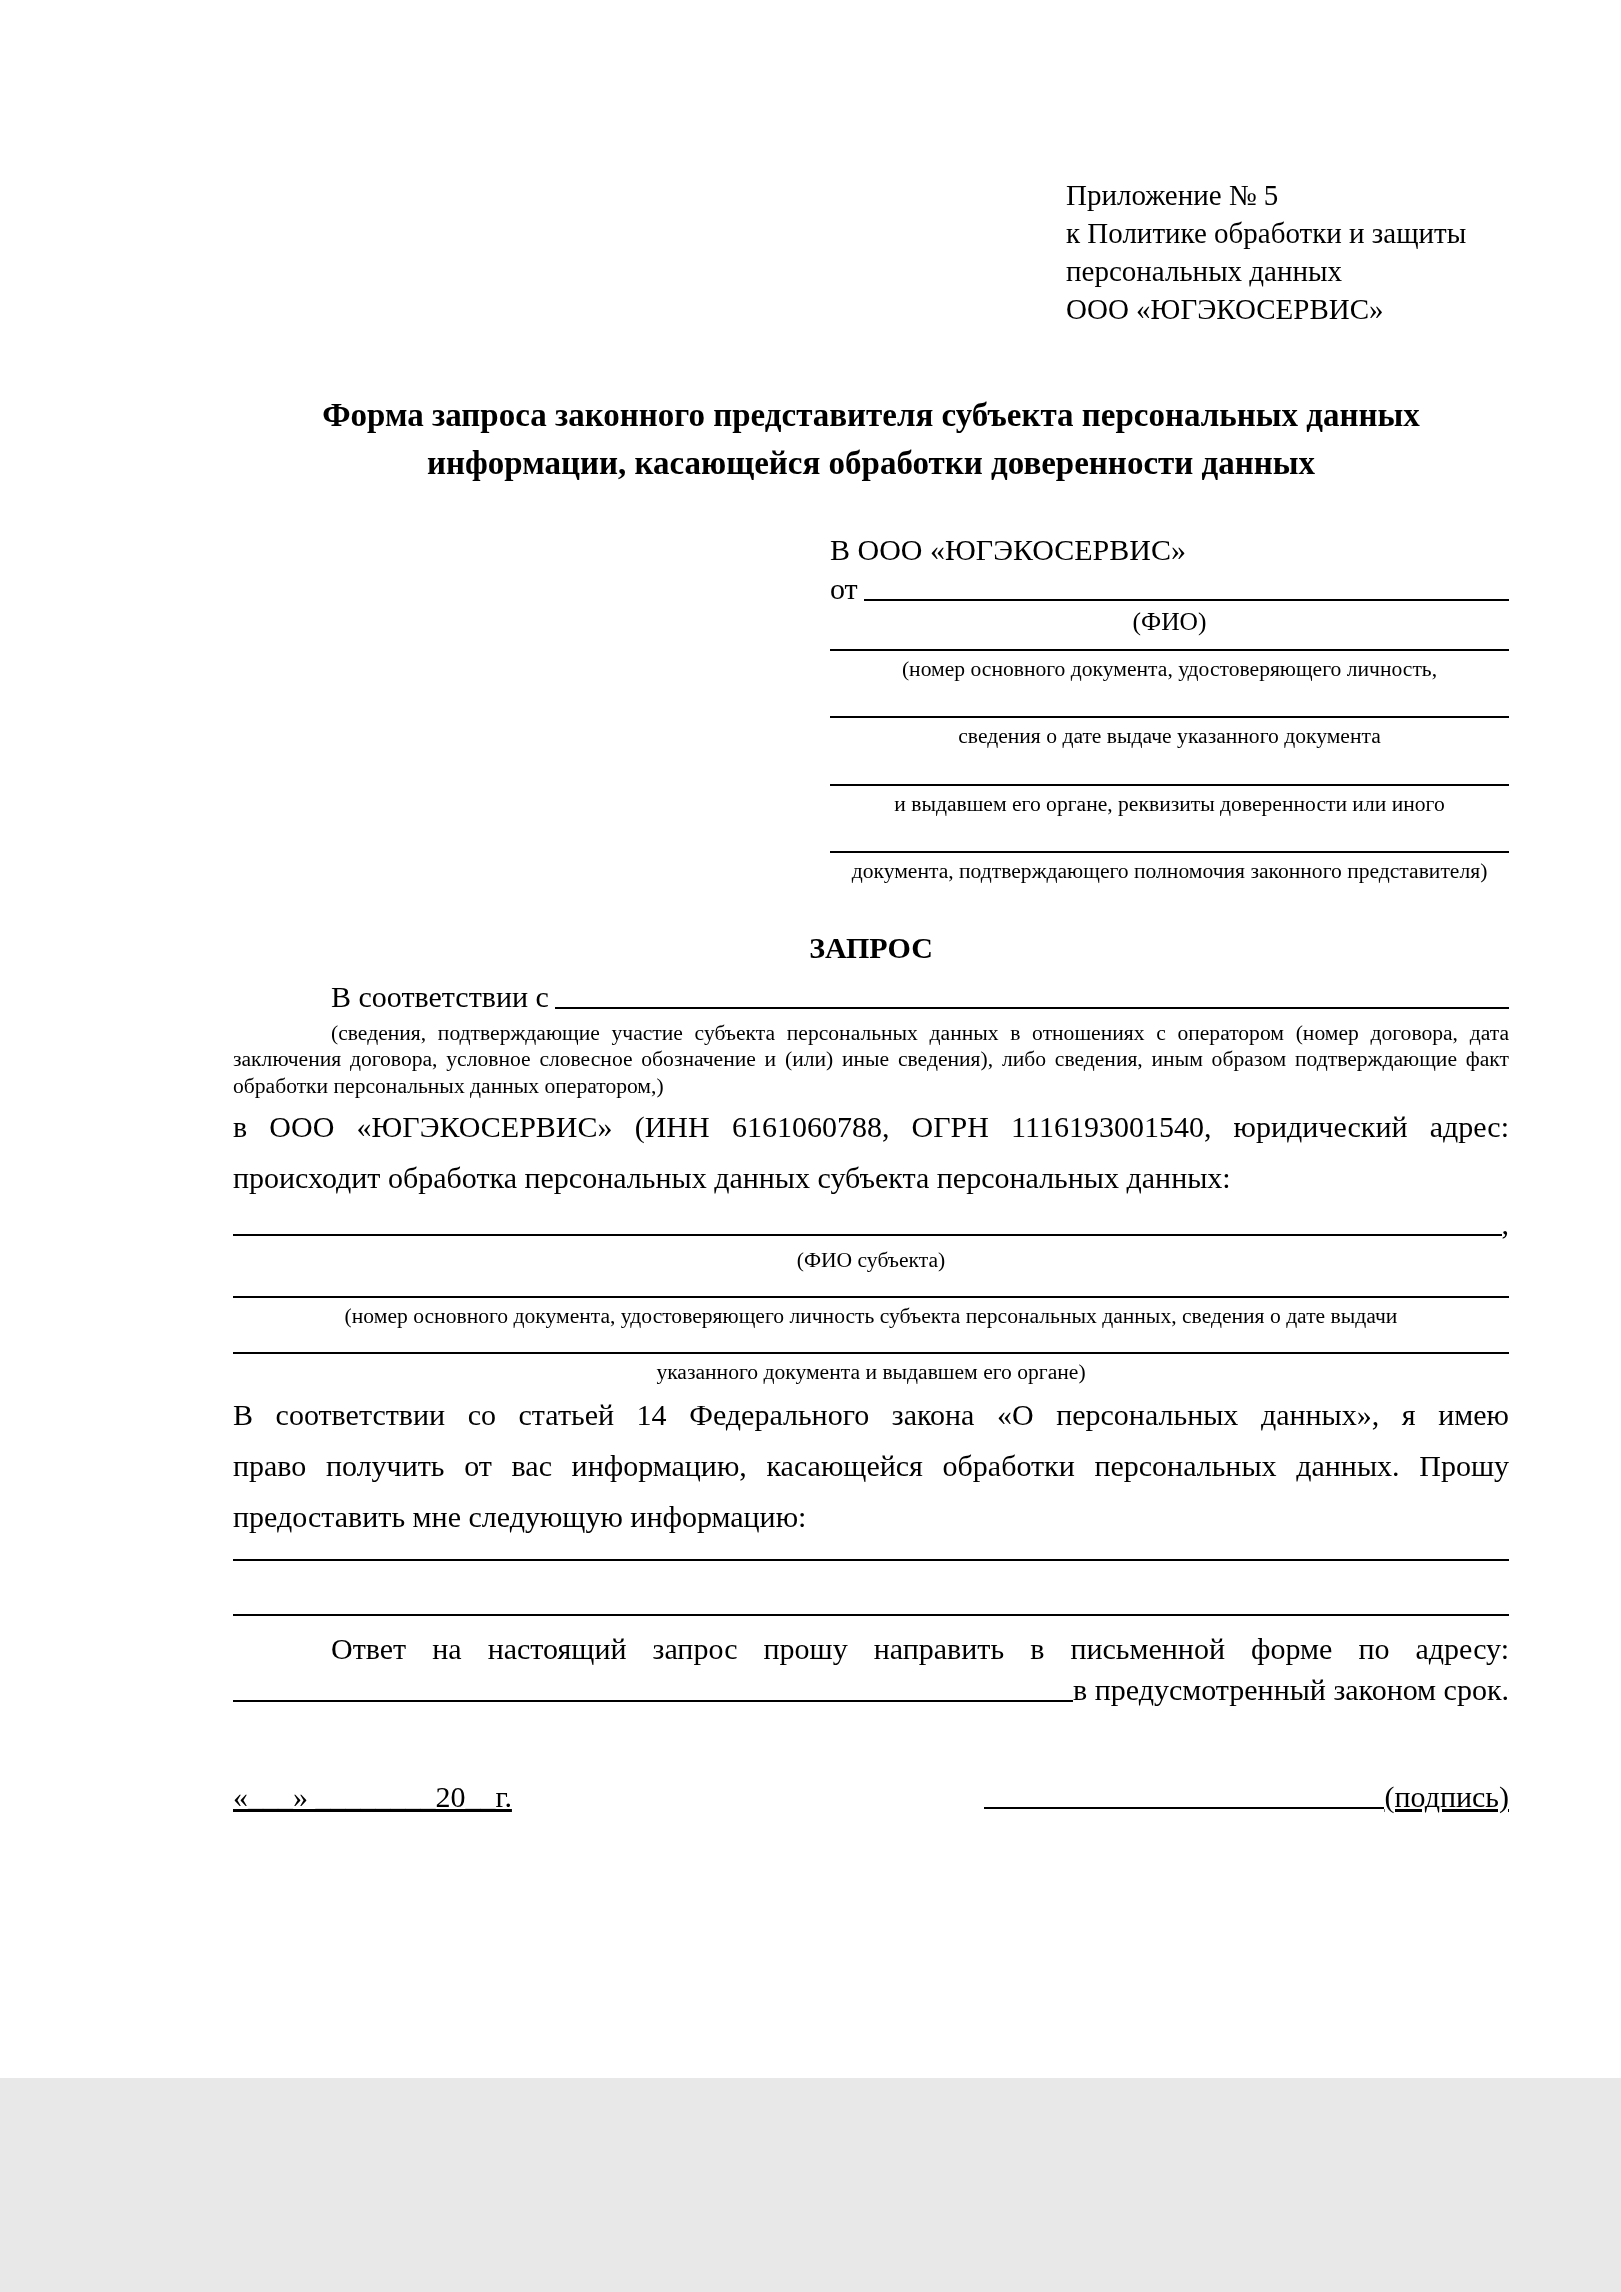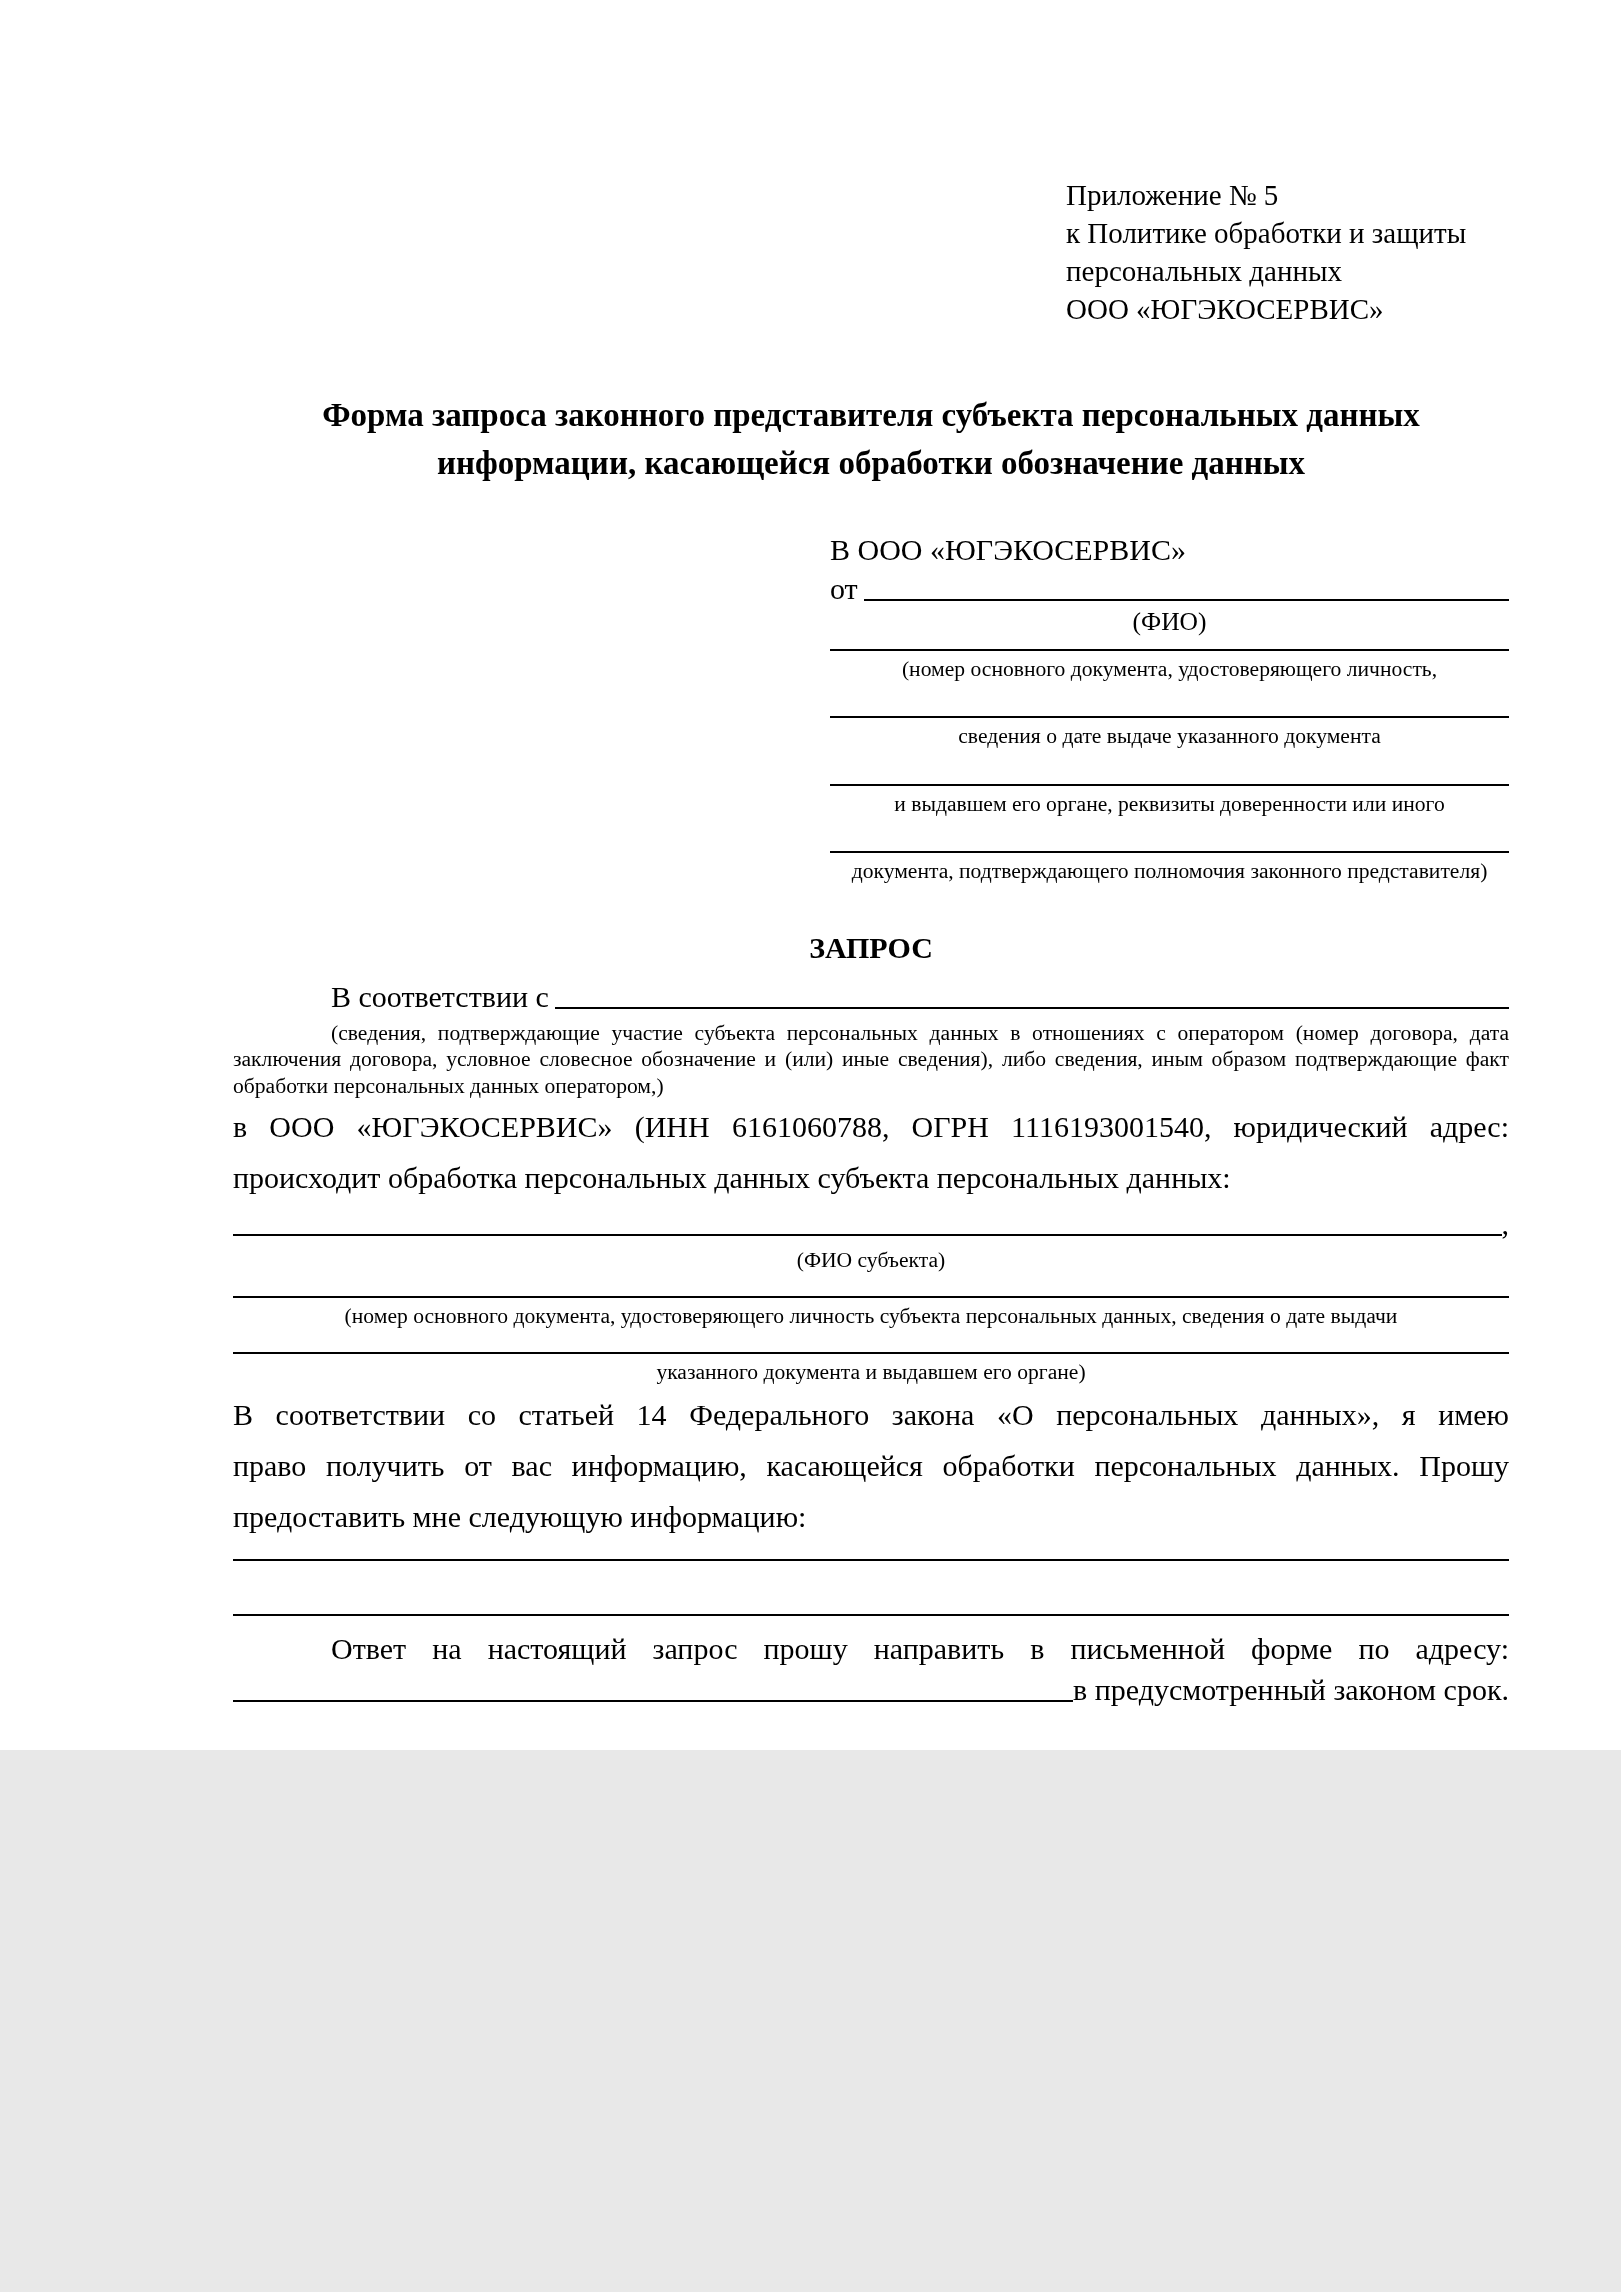--- a/index.html
+++ b/index.html
@@ -1,18 +1,18 @@
 <!DOCTYPE html>
 <html lang="ru"><head>
 <meta charset="utf-8">
 <style>
   html,body{margin:0;padding:0;background:#e8e8e8;}
   .page{
     position:relative;
-    width:1621px;height:1750px;
+    width:1621px;height:2078px;
     background:#ffffff;
     margin:0 auto;
     font-family:"Liberation Serif","DejaVu Serif",serif;
     color:#000;
     box-sizing:border-box;
     padding:176px 112px 0 233px;
     overflow:hidden;
   }
   .doc-header{width:443px;margin-left:auto;font-size:29px;line-height:38px;}
   .doc-title{margin-top:63px;text-align:center;font-weight:bold;font-size:33px;line-height:48px;}
@@ -56,21 +56,21 @@
 
   <div class="doc-header">
     <div>Приложение № 5</div>
     <div>к Политике обработки и защиты</div>
     <div>персональных данных</div>
     <div>ООО «ЮГЭКОСЕРВИС»</div>
   </div>
 
   <div class="doc-title">
     <div>Форма запроса законного представителя субъекта персональных данных</div>
-    <div>информации, касающейся обработки обозначение данных</div>
+    <div>информации, касающейся обработки доверенности данных</div>
   </div>
 
   <div class="addressee">
     <div>В ООО «ЮГЭКОСЕРВИС»</div>
     <div class="u-row">
       <span class="pre">от</span>
       <span class="fill"></span>
     </div>
     <div class="cap" style="font-size:25.5px;">(ФИО)</div>
 

